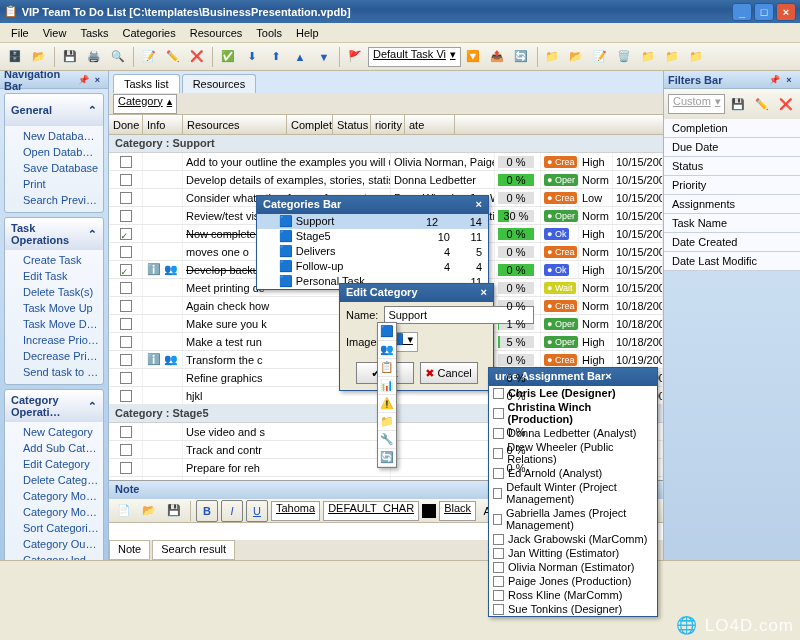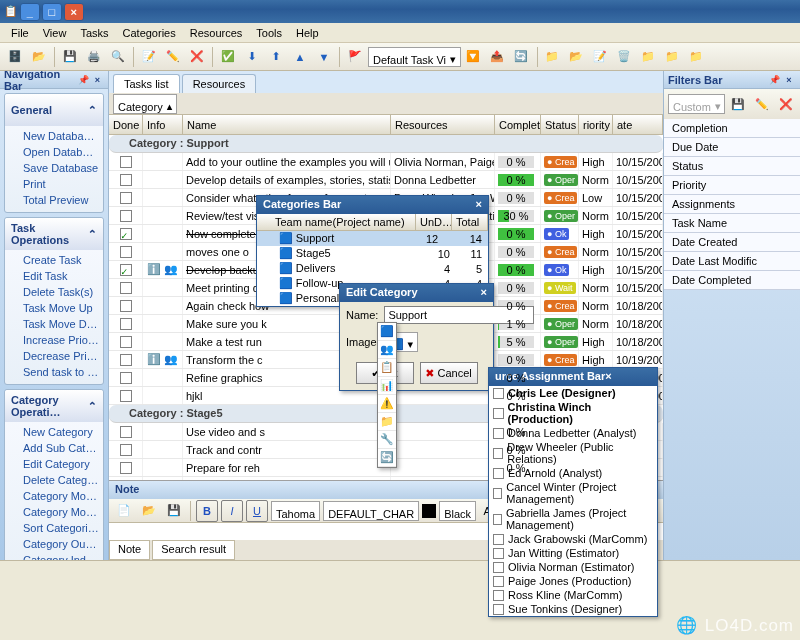--- a/index.html
+++ b/index.html
@@ -6,40 +6,40 @@
 body { background: #ece9d8; width: 800px; height: 640px; overflow: hidden; position: relative; }
 .titlebar { height: 23px; background: linear-gradient(#3a6ea5,#2a5a95 40%,#3a6ea5); color: #fff; display: flex; align-items: center; padding: 0 4px; }
 .titlebar .title { flex: 1; font-weight: bold; padding-left: 4px; }
 .winbtn { width: 20px; height: 18px; background: #4a8ee0; border: 1px solid #2a5a95; color: #fff; display: inline-flex; align-items: center; justify-content: center; margin-left: 2px; font-weight: bold; border-radius: 3px; }
 .winbtn.close { background: #e05a3a; }
 .menubar { height: 20px; background: #ece9d8; display: flex; align-items: center; padding: 0 4px; border-bottom: 1px solid #d0c8b0; }
 .menubar span { padding: 2px 7px; }
 .toolbar { height: 28px; background: linear-gradient(#f8f8f0,#e8e4d8); border-bottom: 1px solid #c0b8a0; display: flex; align-items: center; padding: 0 4px; gap: 2px; overflow: hidden; }
 .tbbtn { width: 22px; height: 22px; display: inline-flex; align-items: center; justify-content: center; border: 1px solid transparent; border-radius: 2px; }
 .tbsep { width: 1px; height: 20px; background: #c0b8a0; margin: 0 2px; }
-.tbcombo { height: 20px; border: 1px solid #a0a0a0; background: #fff; padding: 0 4px; display: flex; align-items: flex-end; gap: 4px; }
+.tbcombo { height: 20px; border: 1px solid #a0a0a0; background: #fff; padding: 0 4px; display: flex; align-items: flex-start; gap: 4px; text-decoration: underline; }
 .main { display: flex; height: 489px; }
 .navbar { width: 135px; background: linear-gradient(#d8e8f8,#a8c8e8); border-right: 1px solid #a0b8d0; overflow: hidden; }
 .panel-header { height: 18px; background: linear-gradient(#d8e8f8,#b8d0e8); display: flex; align-items: center; padding: 0 4px; font-weight: bold; color: #204080; border-bottom: 1px solid #a0b8d0; }
 .panel-header .spacer { flex: 1; }
 .panel-header .pbtn { width: 14px; height: 14px; display: inline-flex; align-items: center; justify-content: center; font-size: 9px; }
 .group { margin: 4px; background: linear-gradient(#f8faff,#e8f0f8); border: 1px solid #a0b8d0; border-radius: 3px; }
 .group-hdr { height: 32px; background: linear-gradient(#fff,#d8e0f0); color: #204080; font-weight: bold; padding: 3px 6px; display: flex; align-items: center; border-radius: 3px 3px 0 0; }
 .group-hdr .spacer { flex: 1; }
 .group-body { padding: 2px 4px 4px 18px; }
 .group-body a { display: block; color: #2050a0; padding: 2px 0; text-decoration: none; white-space: nowrap; overflow: hidden; text-overflow: ellipsis; }
 .content { flex: 1; display: flex; flex-direction: column; background: #fff; }
 .tabs { height: 22px; background: #d8e8f8; display: flex; align-items: flex-end; padding-left: 4px; }
 .tab { padding: 3px 10px; background: #e8f0f8; border: 1px solid #a0b8d0; border-bottom: none; margin-right: 2px; border-radius: 3px 3px 0 0; }
 .tab.active { background: #fff; }
 .grouprow { height: 22px; background: #e8e4d8; border-bottom: 1px solid #c0b8a0; display: flex; align-items: center; padding-left: 4px; gap: 4px; }
 .grid { flex: 1; overflow: auto; }
 .gridhdr { display: flex; height: 20px; background: linear-gradient(#fff,#e0dccc); border-bottom: 1px solid #c0b8a0; position: sticky; top: 0; }
 .ghcell { border-right: 1px solid #c0b8a0; padding: 2px 4px; display: flex; align-items: center; white-space: nowrap; overflow: hidden; }
-.catrow { height: 18px; background: #e0e8f0; padding: 2px 20px; font-weight: bold; color: #404040; border-bottom: 1px solid #d0d0d0; border-radius: 7px; }
+.catrow { height: 18px; background: #e0e8f0; padding: 2px 6px; font-weight: bold; color: #404040; border-bottom: 1px solid #d0d0d0; }
 .row { display: flex; height: 18px; border-bottom: 1px solid #e8e8e8; }
 .cell { border-right: 1px solid #f0f0f0; padding: 1px 3px; display: flex; align-items: center; white-space: nowrap; overflow: hidden; }
 .chk { width: 12px; height: 12px; border: 1px solid #808080; background: #fff; }
 .chk.on::after { content: '✓'; font-size: 9px; color: #008000; line-height: 10px; }
 .pct { background: #e0e0e0; height: 12px; position: relative; width: 36px; font-size: 9px; display: flex; align-items: center; justify-content: center; }
 .pct .fill { position: absolute; left: 0; top: 0; bottom: 0; background: #40c040; }
 .pct span { position: relative; z-index: 1; }
 .statusc { font-size: 9px; padding: 1px 3px; border-radius: 2px; color: #fff; display: inline-flex; align-items: center; gap: 2px; }
 .note-area { height: 80px; border-top: 1px solid #a0a0a0; display: flex; flex-direction: column; }
 .note-hdr { height: 18px; background: linear-gradient(#d8e8f8,#b8d0e8); padding: 2px 6px; font-weight: bold; color: #204080; }
@@ -73,20 +73,21 @@
 .resbar .item.b { font-weight: bold; }
 
 .watermark { position: absolute; right: 6px; bottom: 4px; font-size: 17px; letter-spacing: 1px; color: rgba(255,255,255,.85); pointer-events: none; }
 .watermark::before { content: "🌐 "; }
 </style>
 </head>
 <body>
 
 <div class="titlebar">
   <span>📋</span>
+  <span class="title">VIP Team To Do List [C:\templates\BusinessPresentation.vpdb]</span>
   <span class="winbtn">_</span>
   <span class="winbtn">□</span>
   <span class="winbtn close">×</span>
 </div>
 
 <div class="menubar">
   <span>File</span>
   <span>View</span>
   <span>Tasks</span>
   <span>Categories</span>
@@ -142,21 +143,21 @@
           <div class="group-hdr">
             <span>General</span>
             <span class="spacer"></span>
             <span>⌃</span>
           </div>
           <div class="group-body">
             <a>New Database …</a>
             <a>Open Database …</a>
             <a>Save Database</a>
             <a>Print</a>
-            <a>Total Preview</a>
+            <a>Search Preview</a>
           </div>
         </div>
         <div class="group">
           <div class="group-hdr">
             <span>Task Operations</span>
             <span class="spacer"></span>
             <span>⌃</span>
           </div>
           <div class="group-body">
             <a>Create Task</a>
@@ -202,21 +203,20 @@
       <div class="tab active">Tasks list</div>
       <div class="tab">Resources</div>
     </div>
     <div class="grouprow">
       <span class="tbcombo"><span>Category</span> ▴</span>
     </div>
     <div class="grid">
       <div class="gridhdr">
         <div class="ghcell" style="width:34px">Done</div>
         <div class="ghcell" style="width:40px">Info</div>
-        <div class="ghcell" style="width:208px">Name</div>
         <div class="ghcell" style="width:104px">Resources</div>
         <div class="ghcell" style="width:46px">Complete</div>
         <div class="ghcell" style="width:38px">Status</div>
         <div class="ghcell" style="width:34px">riority</div>
         <div class="ghcell" style="width:50px">ate</div>
       </div>
       <div id="grid-body">
           <div class="catrow">Category : Support</div>
           <div class="row">
             <div class="cell" style="width:34px;justify-content:center">
@@ -611,39 +611,33 @@
     </div>
     <div class="filter-list" id="filter-list">
         <div>Completion</div>
         <div>Due Date</div>
         <div>Status</div>
         <div>Priority</div>
         <div>Assignments</div>
         <div>Task Name</div>
         <div>Date Created</div>
         <div>Date Last Modific</div>
-        <div>Date Completed</div>
       </div>
   </div>
 </div>
 
 <div class="statusbar"></div>
 
 <div class="floatwin catbar">
   <div class="fhdr">
       <span>Categories Bar</span>
       <span class="spacer"></span>
       <span>×</span>
     </div>
   <div class="fbody" style="padding:0">
-    <div style="display:flex;background:linear-gradient(#fff,#e0dccc);border-bottom:1px solid #c0b8a0">
-      <div class="ghcell" style="flex:1;padding-left:18px">Team name(Project name)</div>
-      <div class="ghcell" style="width:36px">UnD…</div>
-      <div class="ghcell" style="width:36px">Total</div>
-    </div>
     <div id="catbar-rows">
         <div class="tree-row sel">
           <span style="padding-left:20px">🟦 Support</span>
           <span style="margin-left:auto;width:36px;text-align:center">12</span>
           <span style="width:36px;text-align:right;padding-right:4px">14</span>
         </div>
         <div class="tree-row">
           <span style="padding-left:20px">🟦 Stage5</span>
           <span style="margin-left:auto;width:36px;text-align:right">10</span>
           <span style="width:36px;text-align:right;padding-right:4px">11</span>
@@ -723,21 +717,21 @@
       <div class="item">
         <span class="chk2"></span>
         <span>Drew Wheeler (Public Relations)</span>
       </div>
       <div class="item">
         <span class="chk2"></span>
         <span>Ed Arnold (Analyst)</span>
       </div>
       <div class="item">
         <span class="chk2"></span>
-        <span>Cancel Winter (Project Management)</span>
+        <span>Default Winter (Project Management)</span>
       </div>
       <div class="item">
         <span class="chk2"></span>
         <span>Gabriella  James (Project Management)</span>
       </div>
       <div class="item">
         <span class="chk2"></span>
         <span>Jack Grabowski (MarComm)</span>
       </div>
       <div class="item">

